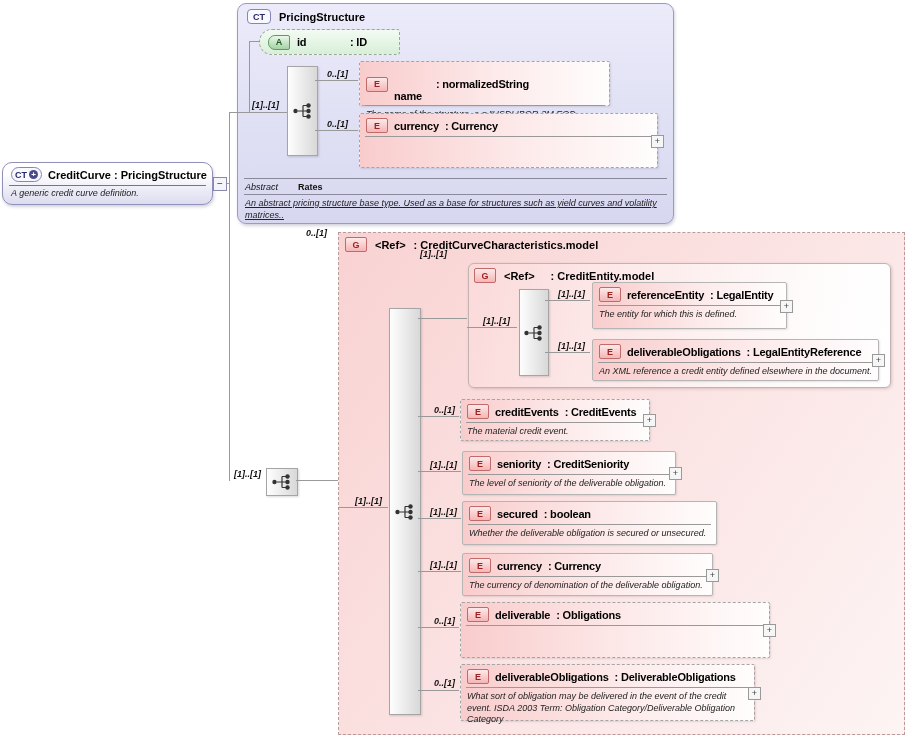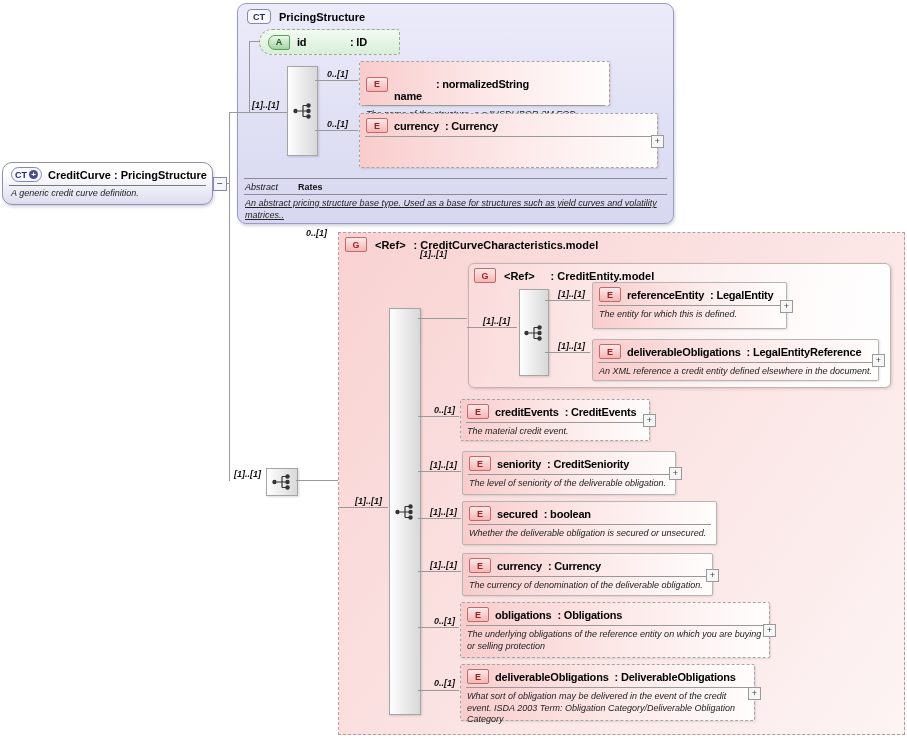--- a/index.html
+++ b/index.html
@@ -248,24 +248,23 @@
         <span class="nm">currency</span>
         <span class="tp">: Currency</span>
       </div>
       <div class="desc">The currency of denomination of the deliverable obligation.</div>
       <div class="plus">+</div>
     </div>
 
     <div class="ebox dashed" style="left:121px; top:369px; width:308px; height:54px;">
       <div class="hd">
         <span class="badge e">E</span>
-        <span class="nm">obligations</span>
+        <span class="nm">deliverable</span>
         <span class="tp">: Obligations</span>
       </div>
-      <div class="desc">The underlying obligations of the reference entity on which you are buying or selling protection</div>
       <div class="plus">+</div>
     </div>
 
     <div class="ebox dashed" style="left:121px; top:431px; width:293px; height:55px;">
       <div class="hd">
         <span class="badge e">E</span>
         <span class="nm">deliverableObligations</span>
         <span class="tp">: DeliverableObligations</span>
       </div>
       <div class="desc">What sort of obligation may be delivered in the event of the credit event. ISDA 2003 Term: Obligation Category/Deliverable Obligation Category</div>

